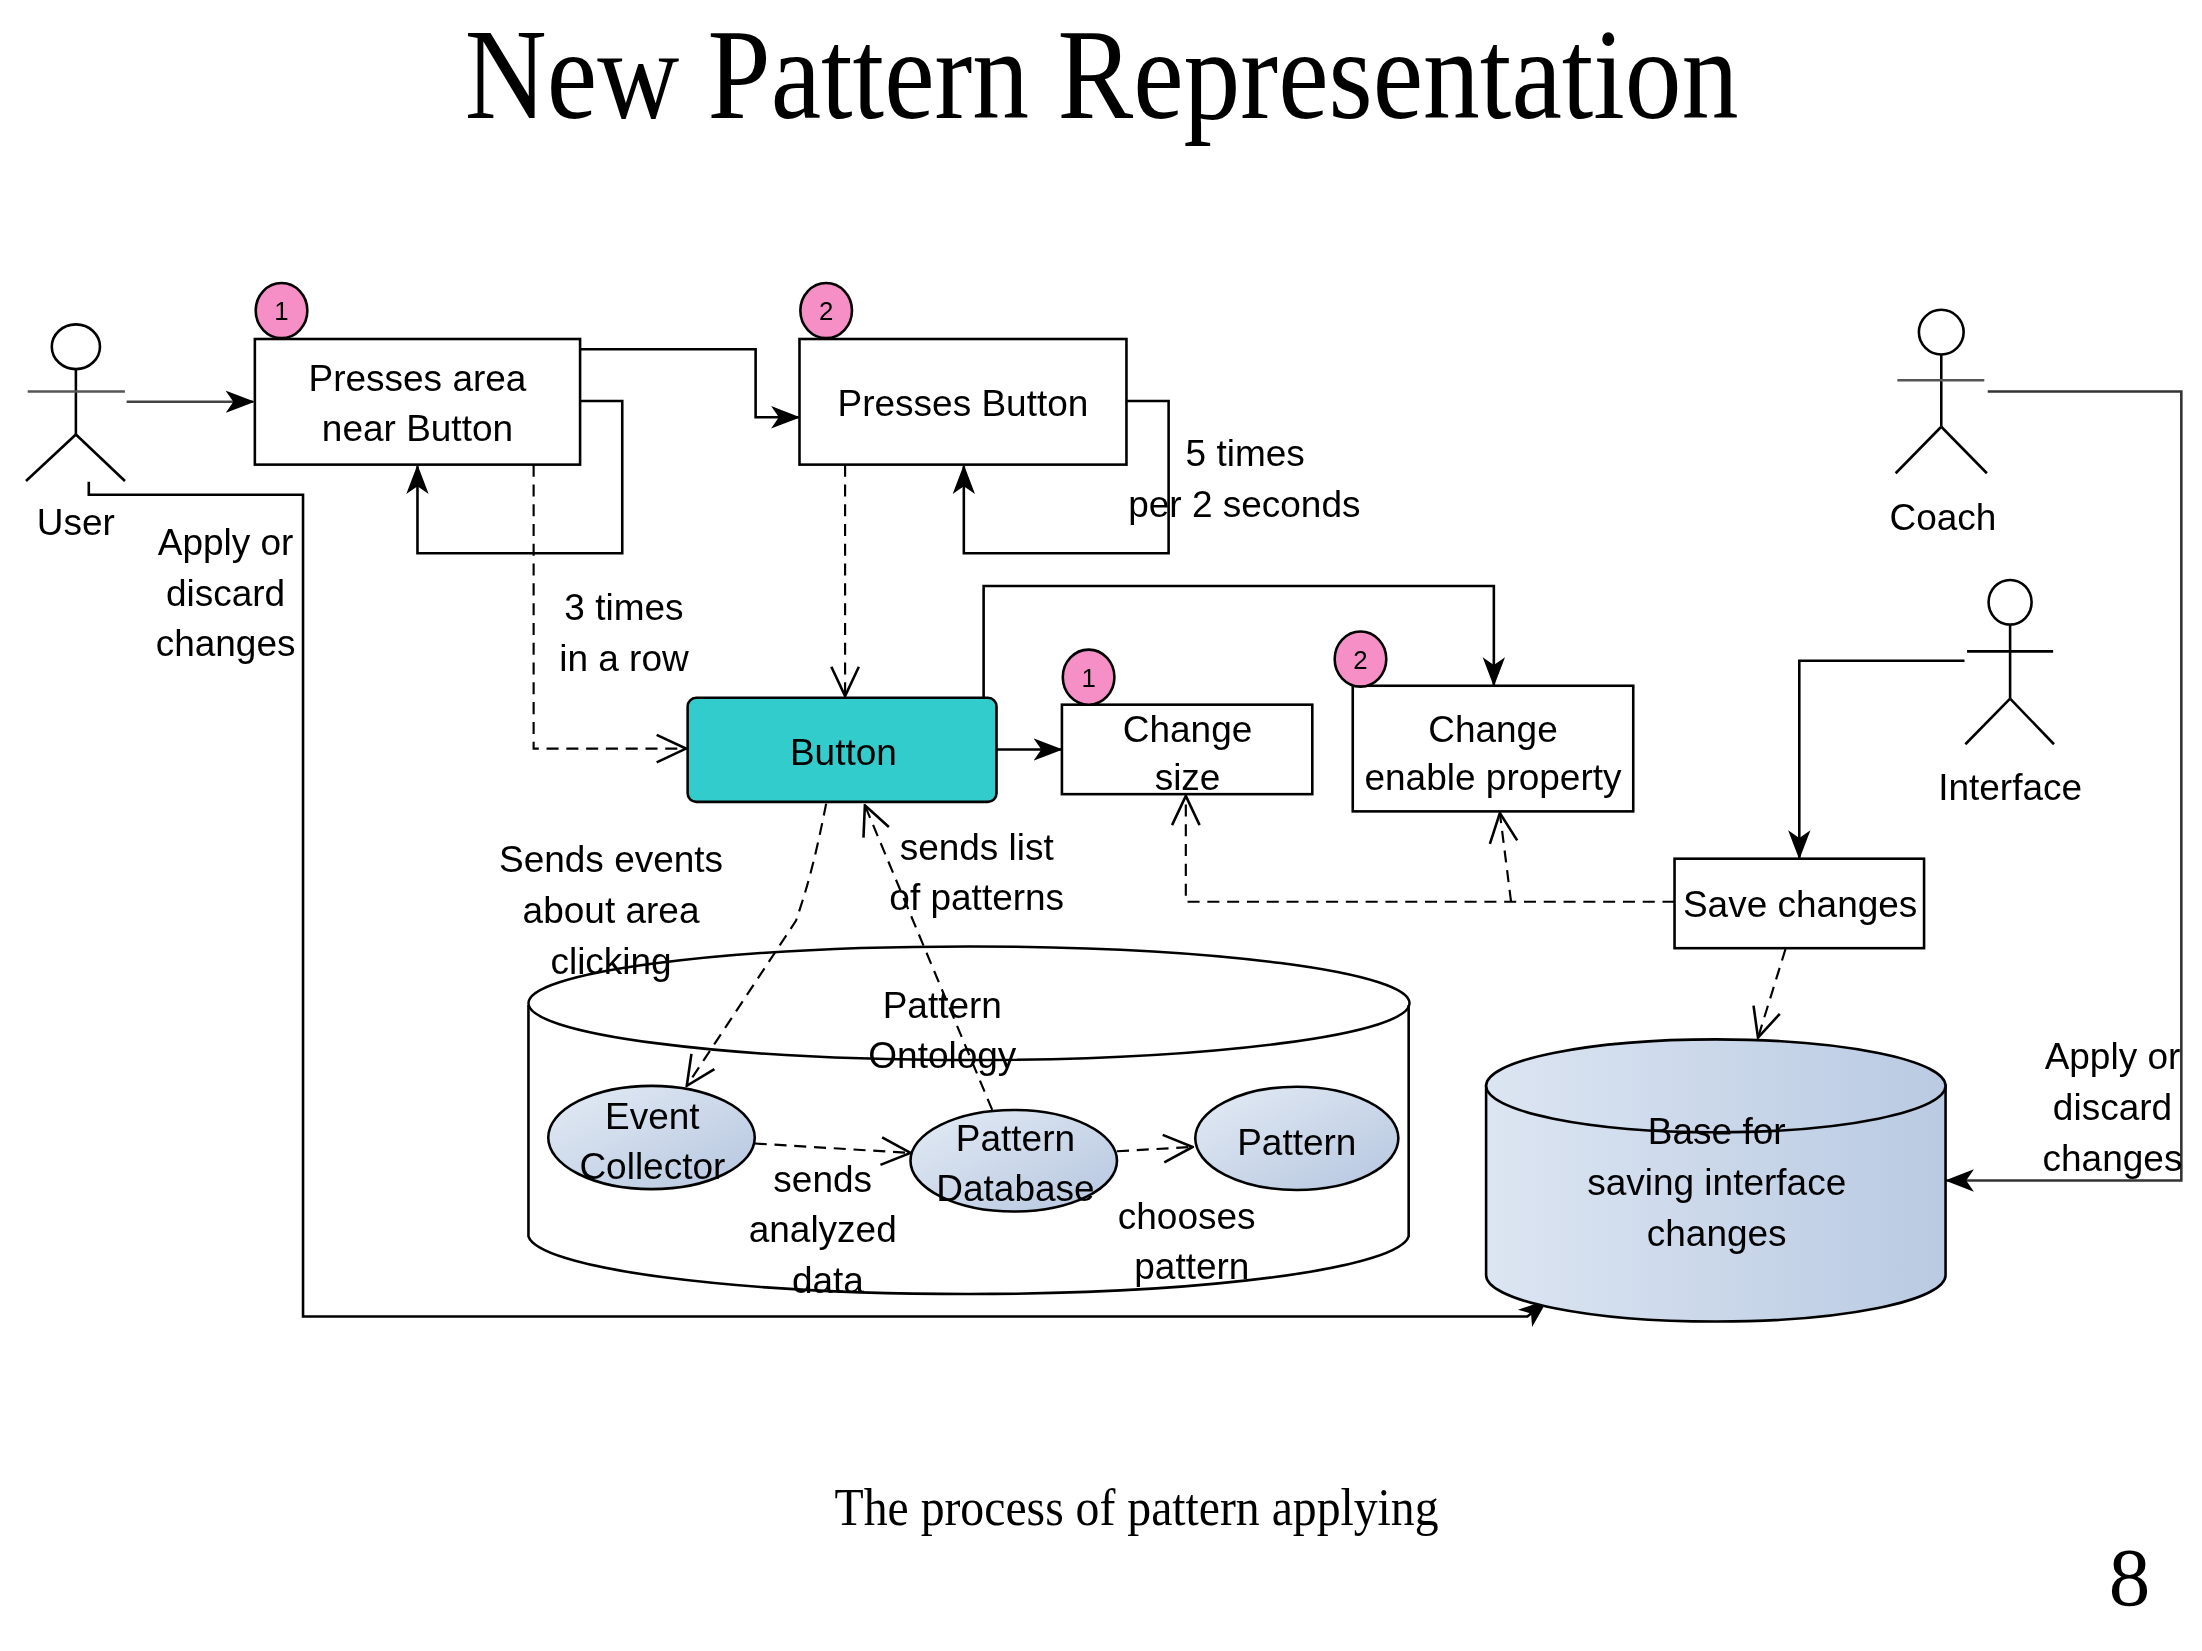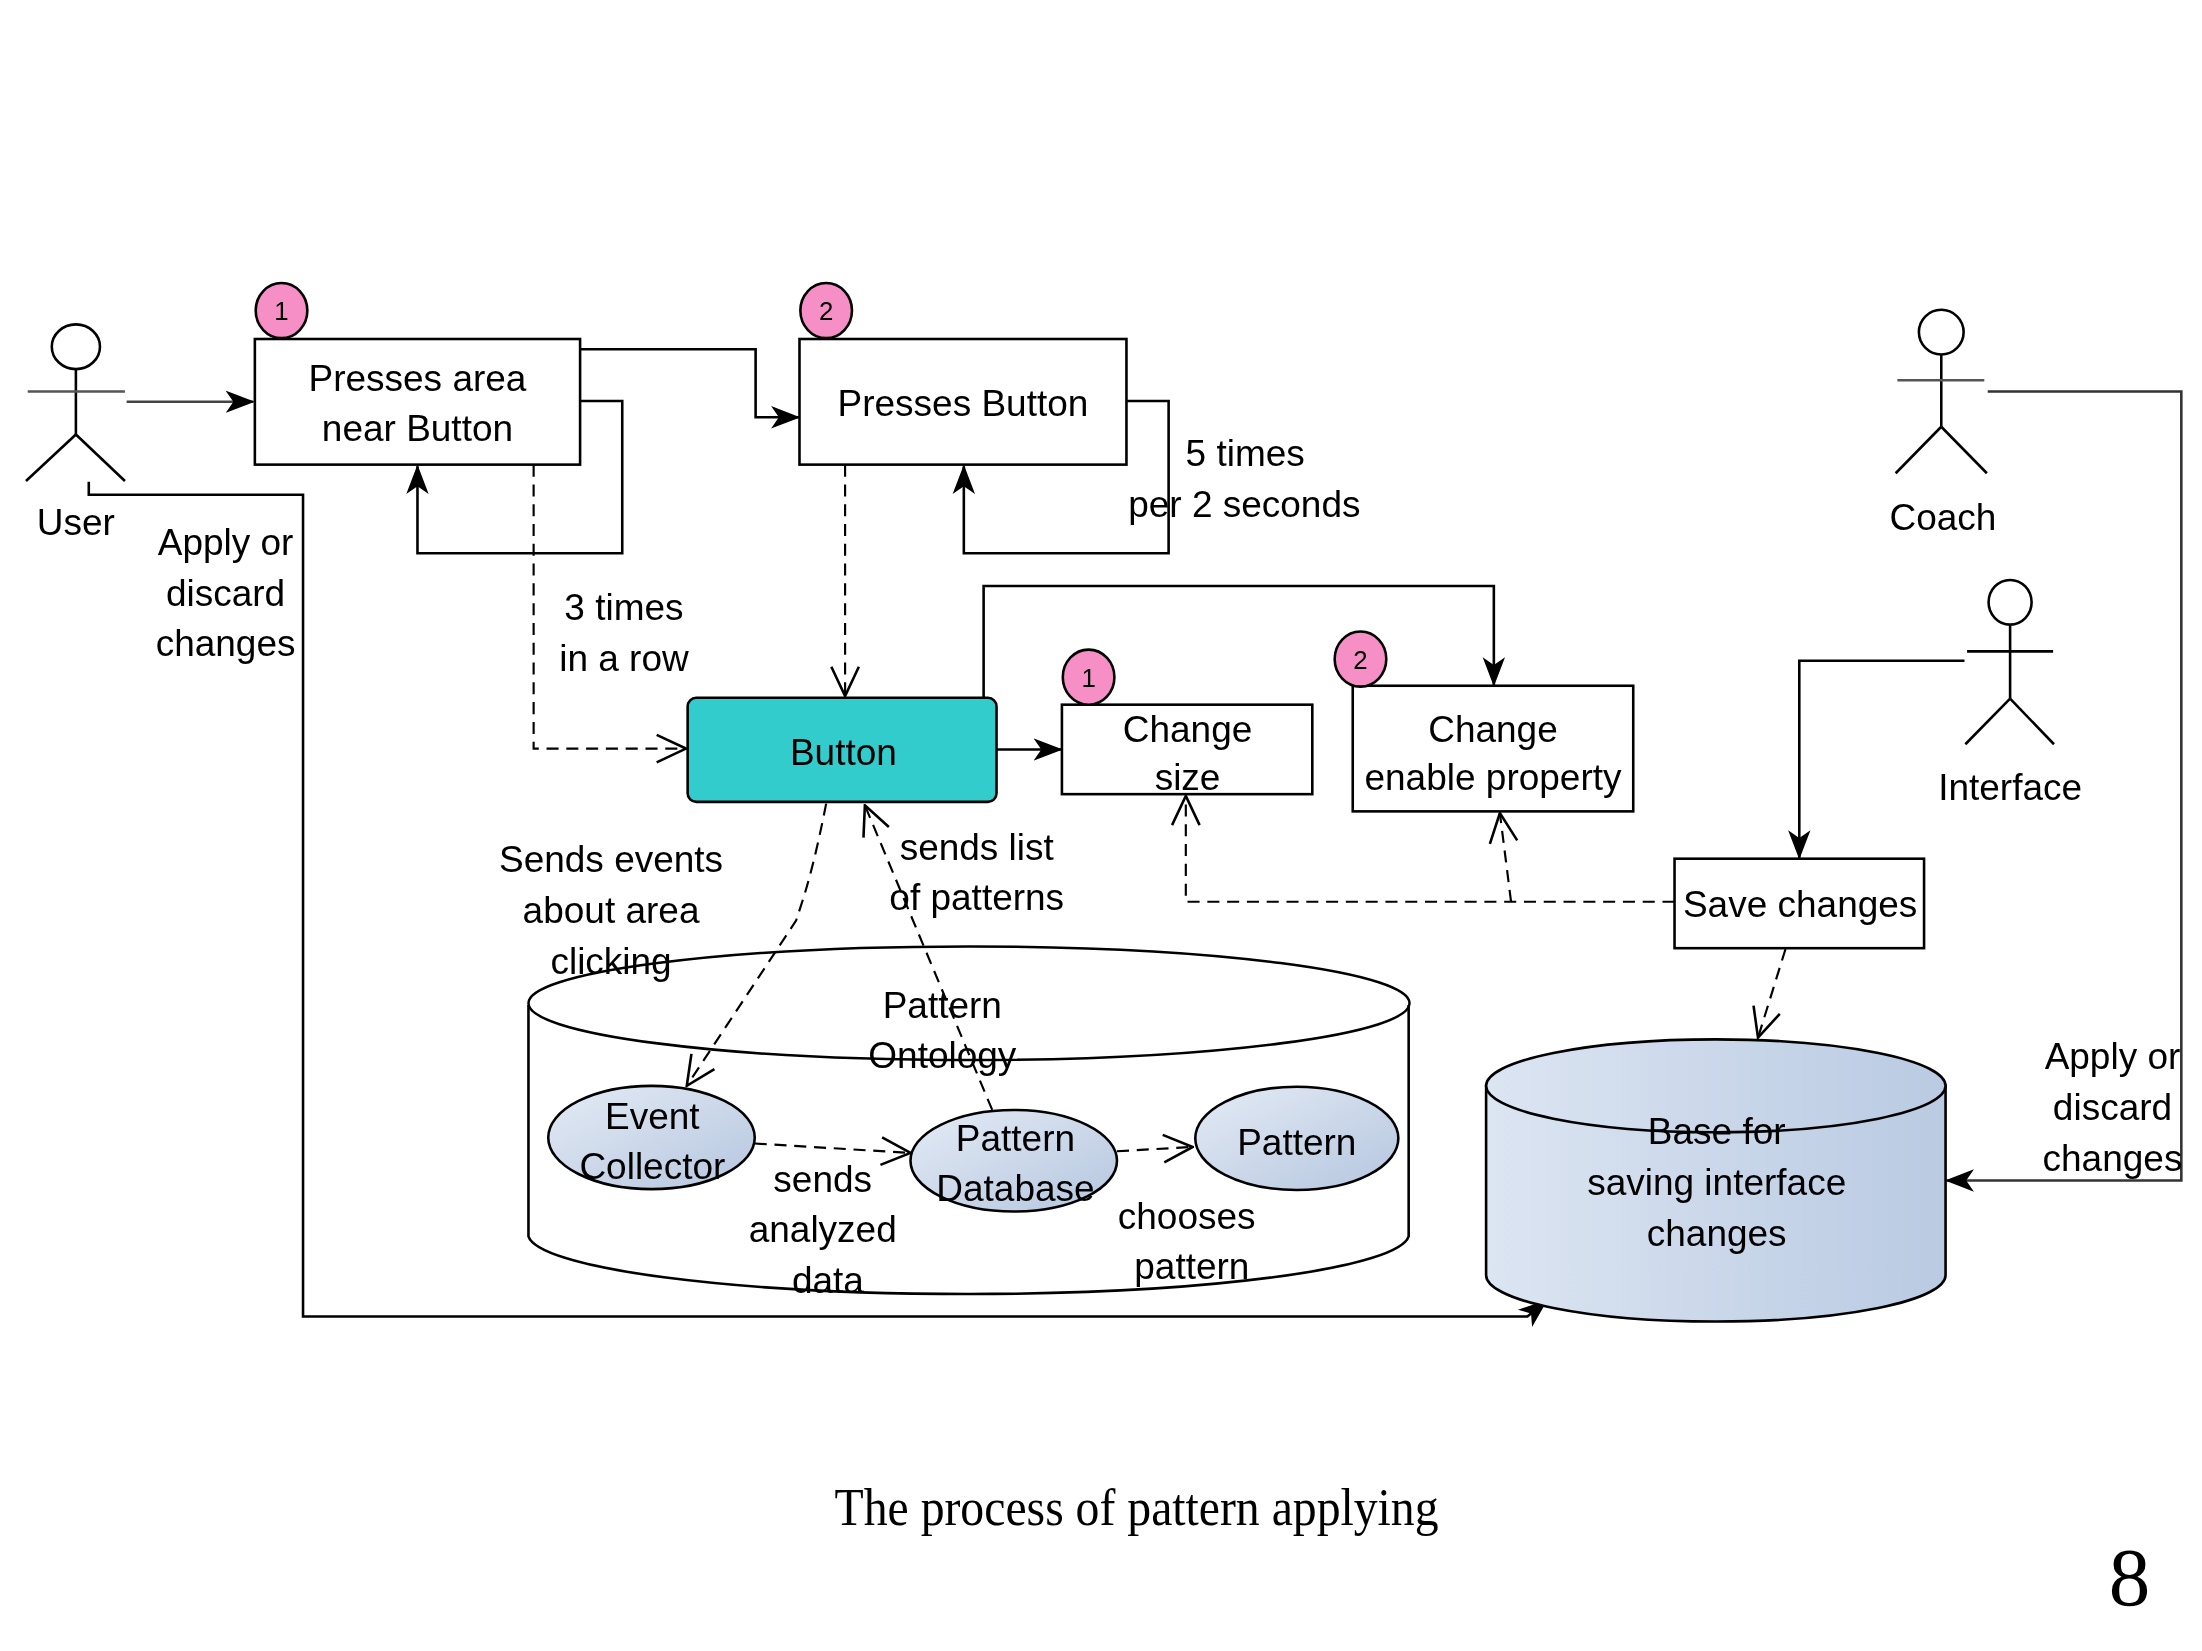--- a/index.html
+++ b/index.html
@@ -21,20 +21,21 @@
       font-family: "Liberation Serif", serif; font-size: 83px; line-height: 95px; color: #000;
     }
     svg text { font-family: "Liberation Sans", sans-serif; fill: #000; }
     .lbl { font-size: 43px; }
     .badge-txt { font-size: 30px; }
   </style>
 </head>
 <body>
 
 <div id="slide">
+  <div class="slide-title"><span>New Pattern Representation</span></div>
 
   <svg width="2203" height="1652" viewBox="0 0 2560 1920" style="position:absolute;left:0;top:0">
     <defs>
       <linearGradient id="blueGrad" x1="0" y1="0" x2="1" y2="0">
         <stop offset="0" stop-color="#DCE5F2"></stop>
         <stop offset="1" stop-color="#B9CAE2"></stop>
       </linearGradient>
       <linearGradient id="ellGrad" x1="0" y1="0" x2="1" y2="1">
         <stop offset="0" stop-color="#E4EBF5"></stop>
         <stop offset="1" stop-color="#B5C6DF"></stop>

